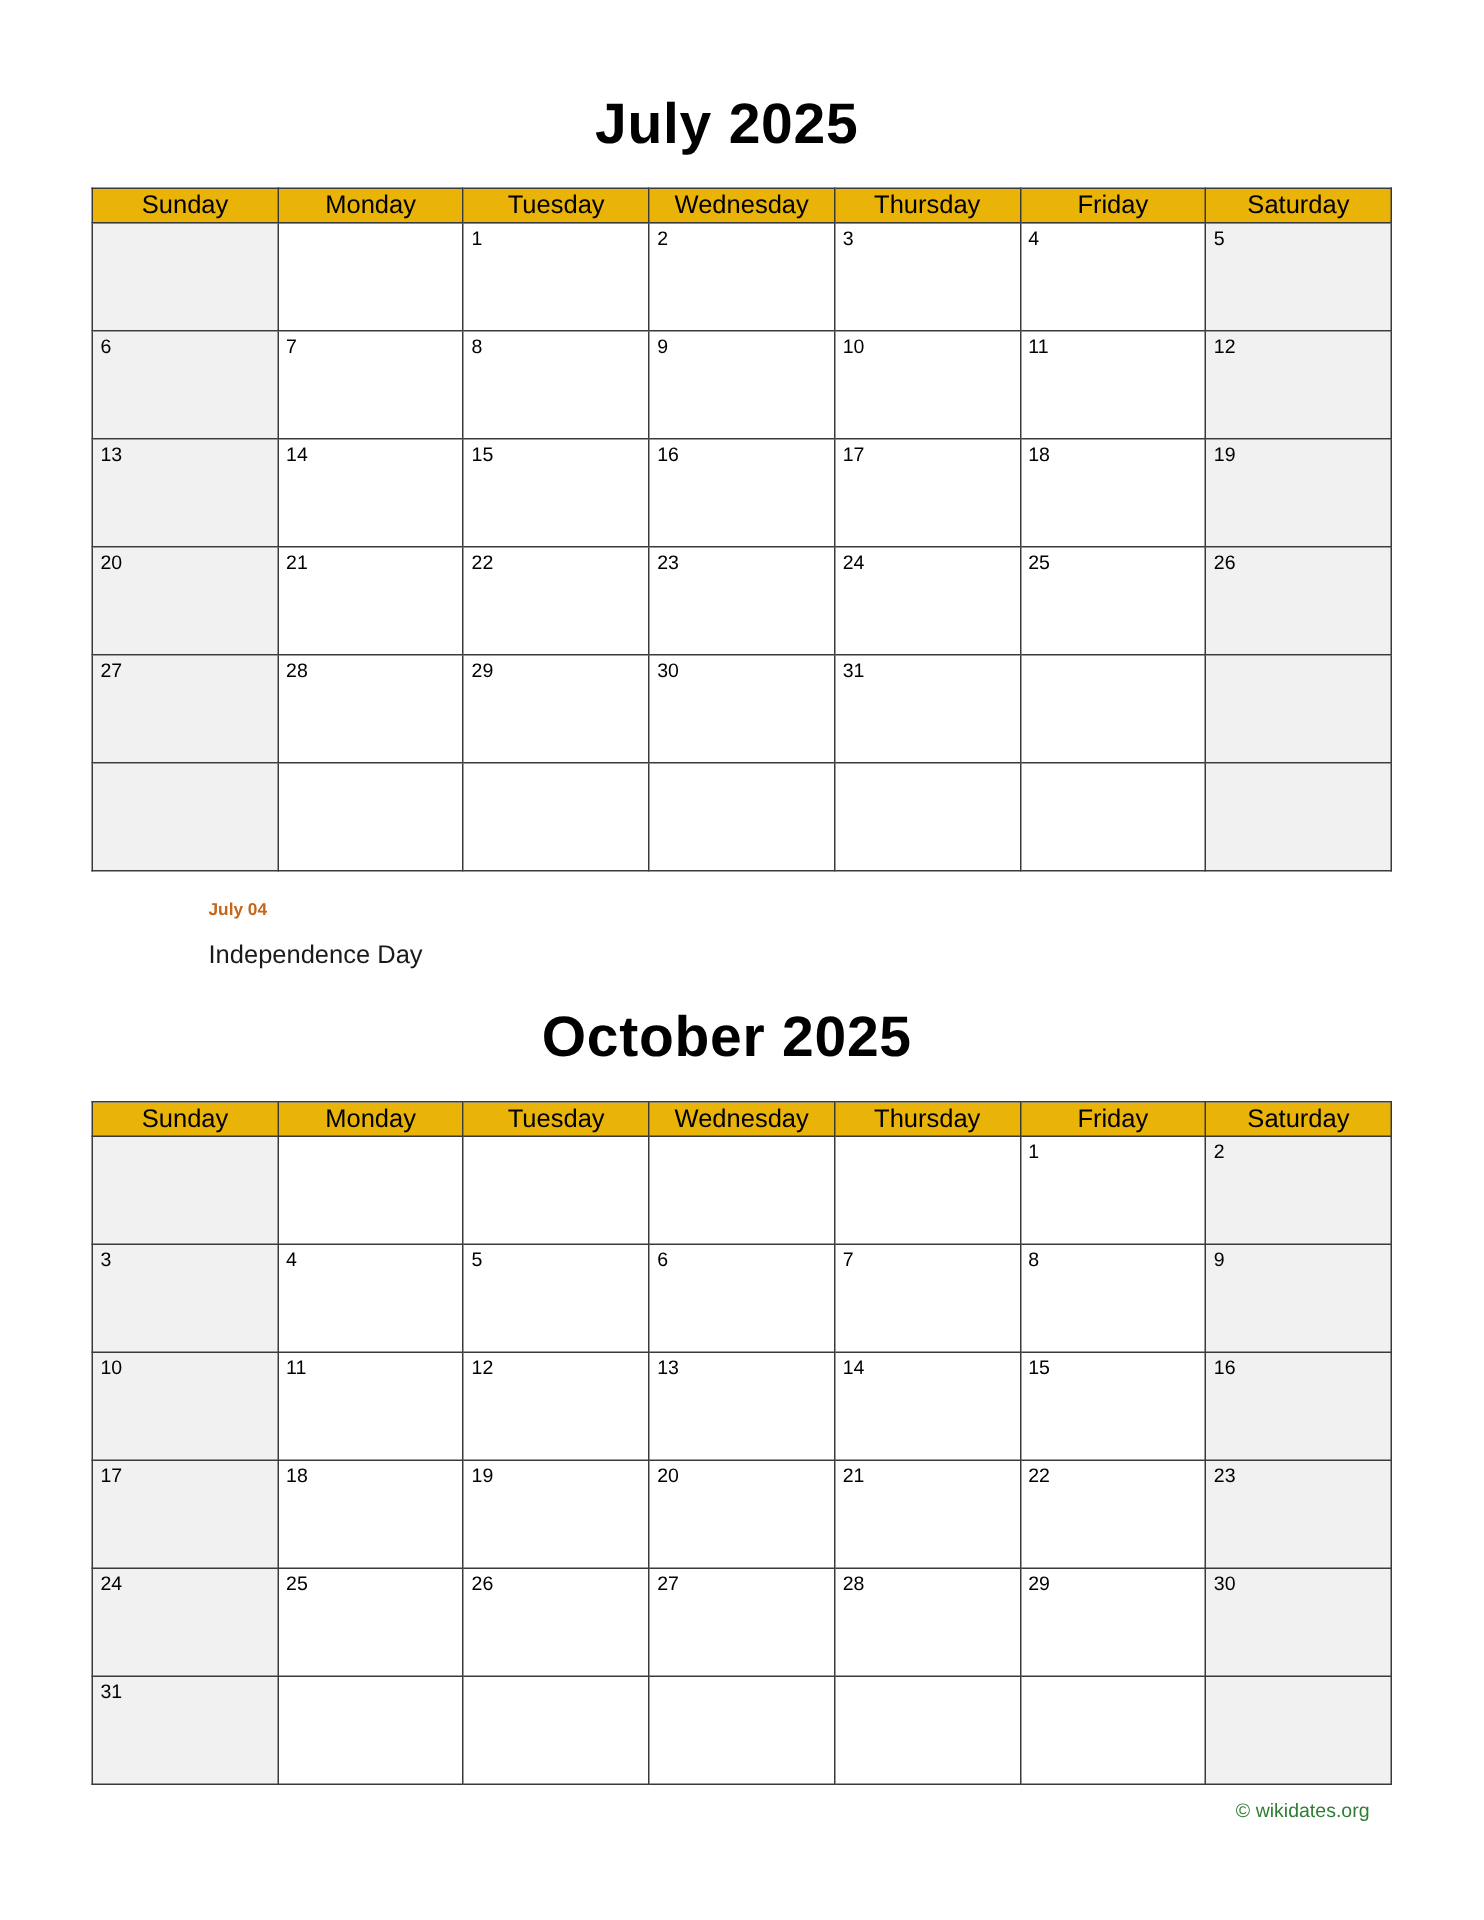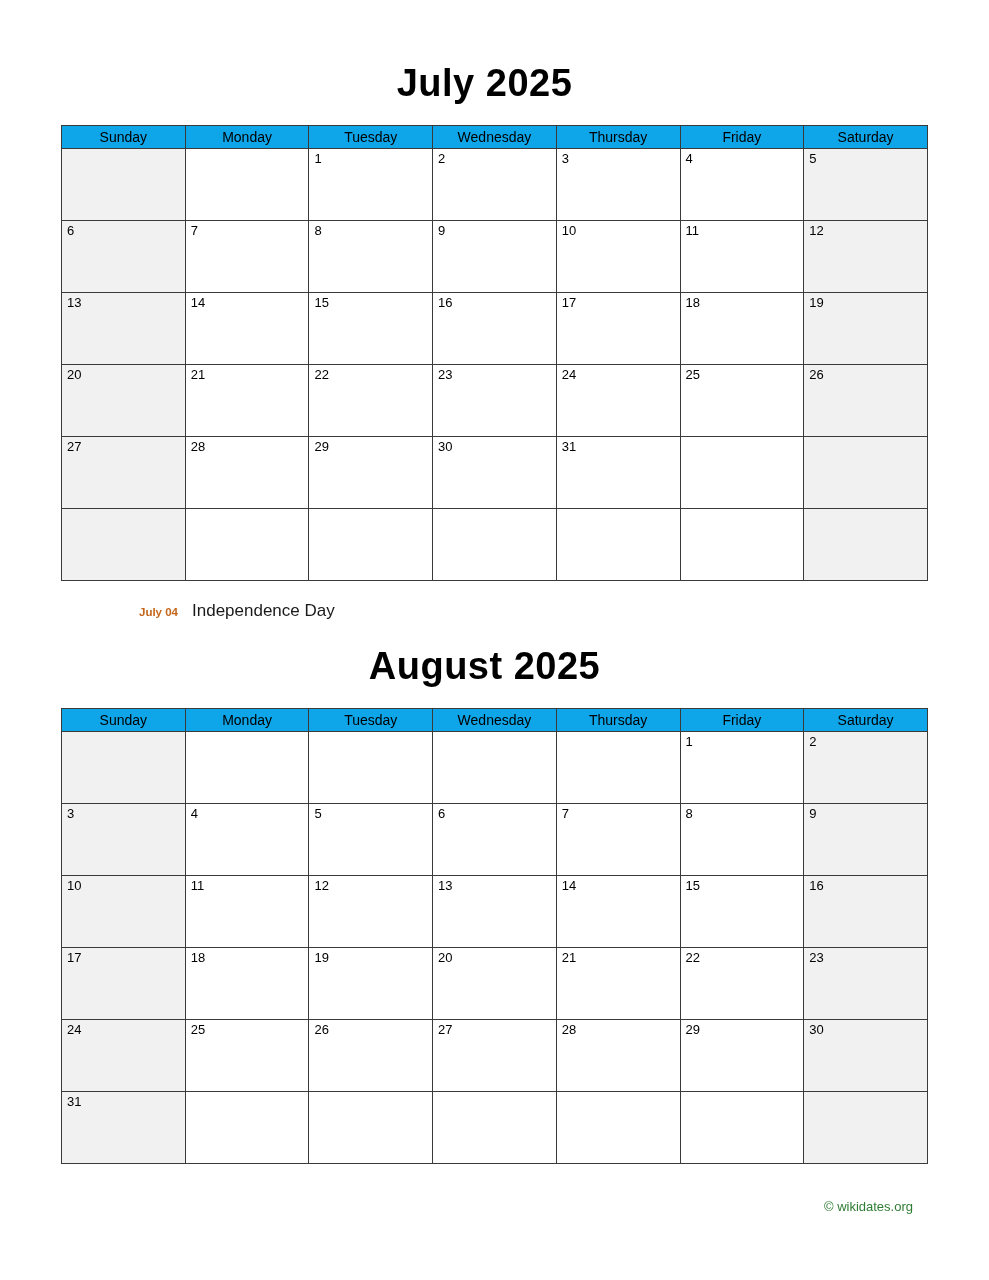--- a/index.html
+++ b/index.html
@@ -38,23 +38,23 @@
   #august-title {
     padding-top: 24px;
     padding-bottom: 20px;
   }
   table.cal {
     border-collapse: collapse;
     width: 867px;
     table-layout: fixed;
   }
   table.cal th {
-    background: #0ea5e9;
+    background: #eab308;
     border: 1px solid #3a3a3a;
-    font-size: 14px;
+    font-size: 17px;
     font-weight: normal;
     color: #000000;
     height: 22px;
     text-align: center;
     vertical-align: middle;
     padding: 0;
   }
   table.cal td {
     border: 1px solid #3a3a3a;
     height: 68px;
@@ -77,20 +77,21 @@
     width: 867px;
     margin-top: 20px;
     font-size: 11.5px;
     padding-left: 78px;
     box-sizing: border-box;
   }
   .holiday-row {
     display: flex;
     align-items: baseline;
     gap: 14px;
+    flex-direction: column;
   }
   .holiday-date {
     color: #c4651a;
     font-weight: bold;
     font-size: 11.5px;
     white-space: nowrap;
   }
   .holiday-name {
     color: #1a1a1a;
     font-size: 17px;
@@ -274,21 +275,21 @@
 
     <div class="holidays">
       <div class="holiday-row">
         <span class="holiday-date">July 04</span>
         <span class="holiday-name">Independence Day</span>
       </div>
     </div>
   </div>
 
   <div class="month-block">
-    <div class="month-title" id="august-title">August 2025</div>
+    <div class="month-title" id="august-title">October 2025</div>
 
     <table class="cal">
       <thead>
         <tr>
           <th>Sunday</th>
           <th>Monday</th>
           <th>Tuesday</th>
           <th>Wednesday</th>
           <th>Thursday</th>
           <th>Friday</th>

